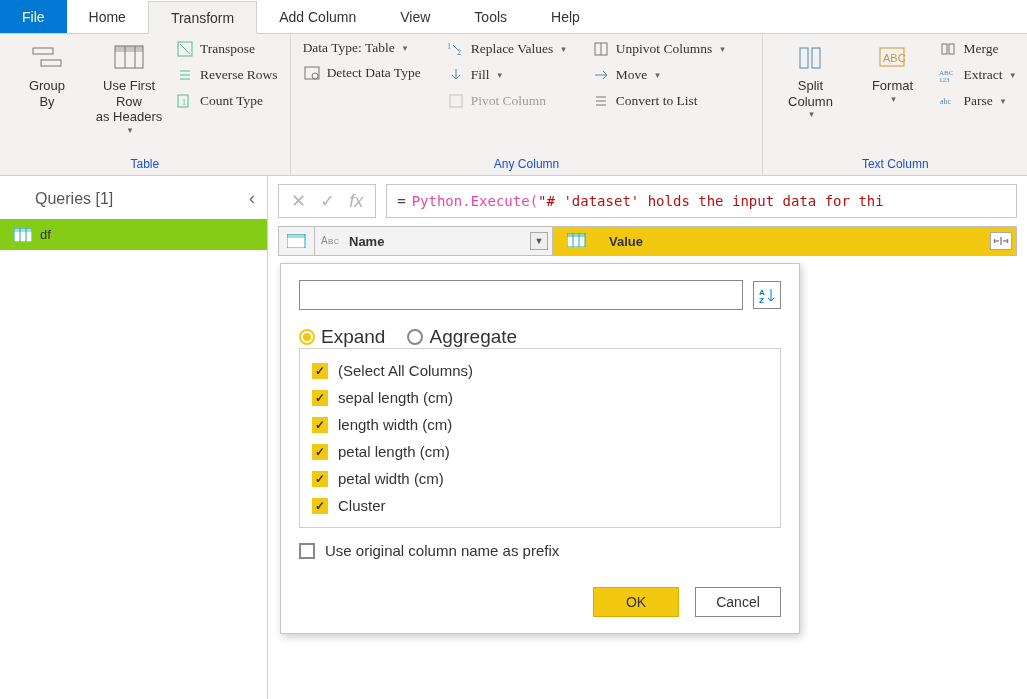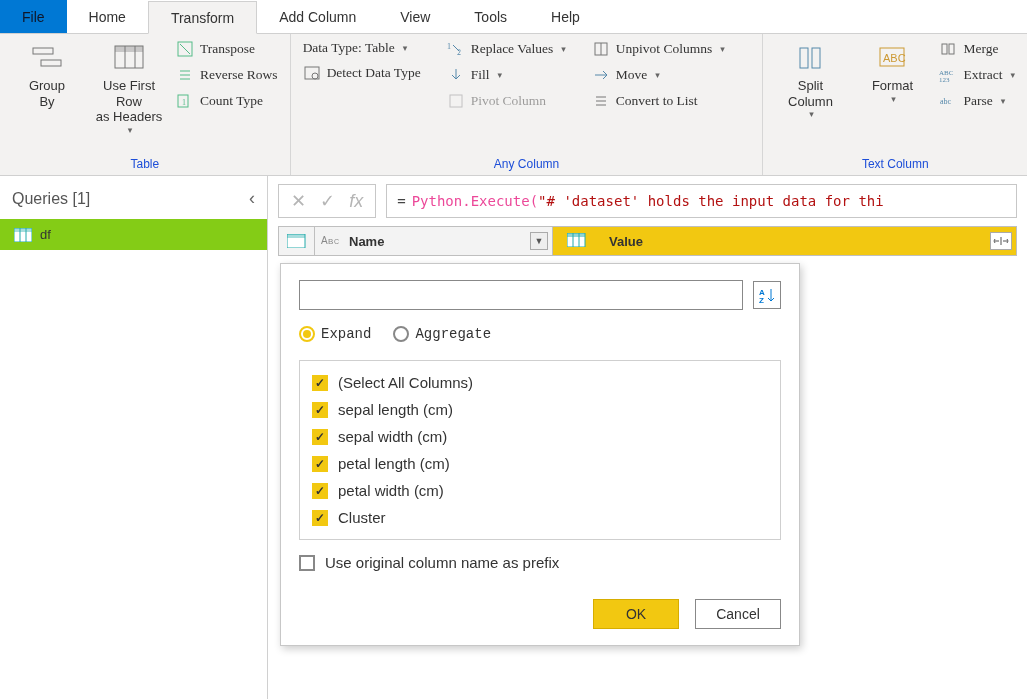--- a/index.html
+++ b/index.html
@@ -22,21 +22,21 @@
   }
   .tab {
     padding: 0 22px;
     display: flex;
     align-items: center;
     font-size: 14px;
     cursor: pointer;
   }
   .tab.file {
     background: #0078d4;
-    color: #0f172a;
+    color: #fef9c3;
   }
   .tab.active {
     background: #f3f2f1;
     border: 1px solid #d0d0d0;
     border-bottom: 1px solid #f3f2f1;
     position: relative;
     top: 1px;
   }
 
   
@@ -108,20 +108,21 @@
     background: #fff;
     padding: 6px 0;
   }
   .queries-header {
     display:flex;
     justify-content: space-between;
     align-items: center;
     padding: 6px 12px 10px 12px;
     font-size: 16px;
     color: #555;
+    margin-left: 23px;
   }
   .queries-header .chev { color:#666; font-size:18px; cursor:pointer;}
   .query-item {
     display:flex;
     align-items:center;
     gap:8px;
     padding: 8px 14px;
     background: #84cc16;
     cursor:pointer;
   }
@@ -198,21 +199,21 @@
   .popup .searchbox {
     flex:1;
     height:30px;
     border:1px solid #888;
   }
   .popup .sortbtn {
     width:28px; height:28px; border:1px solid #888;
     display:flex; align-items:center; justify-content:center;
     cursor:pointer; color:#0078d4; font-weight:bold;
   }
-  .popup .radios { display:flex; gap:22px; margin-bottom:18px; font-size:14px;font-family:Liberation Mono, monospace;}
+  .popup .radios { display:flex; gap:22px; margin-bottom:0; font-size:19px;}
   .popup .radio { display:flex; align-items:center; gap:6px; cursor:pointer;}
   .popup .radio .r {
     width:16px; height:16px; border-radius:50%;
     border:2px solid #888; display:flex; align-items:center; justify-content:center;
   }
   .popup .radio.sel .r { border-color:#f2c811;}
   .popup .radio.sel .r::after { content:""; width:8px; height:8px; border-radius:50%; background:#f2c811;}
   .popup .cols {
     border:1px solid #cfcfcf;
     padding: 8px 10px;
@@ -527,21 +528,21 @@
     <div class="colrow">
       <span class="chk">✓</span>
       <span>(Select All Columns)</span>
     </div>
     <div class="colrow">
       <span class="chk">✓</span>
       <span>sepal length (cm)</span>
     </div>
     <div class="colrow">
       <span class="chk">✓</span>
-      <span>sepal width (cm)</span>
+      <span>length width (cm)</span>
     </div>
     <div class="colrow">
       <span class="chk">✓</span>
       <span>petal length (cm)</span>
     </div>
     <div class="colrow">
       <span class="chk">✓</span>
       <span>petal width (cm)</span>
     </div>
     <div class="colrow">

